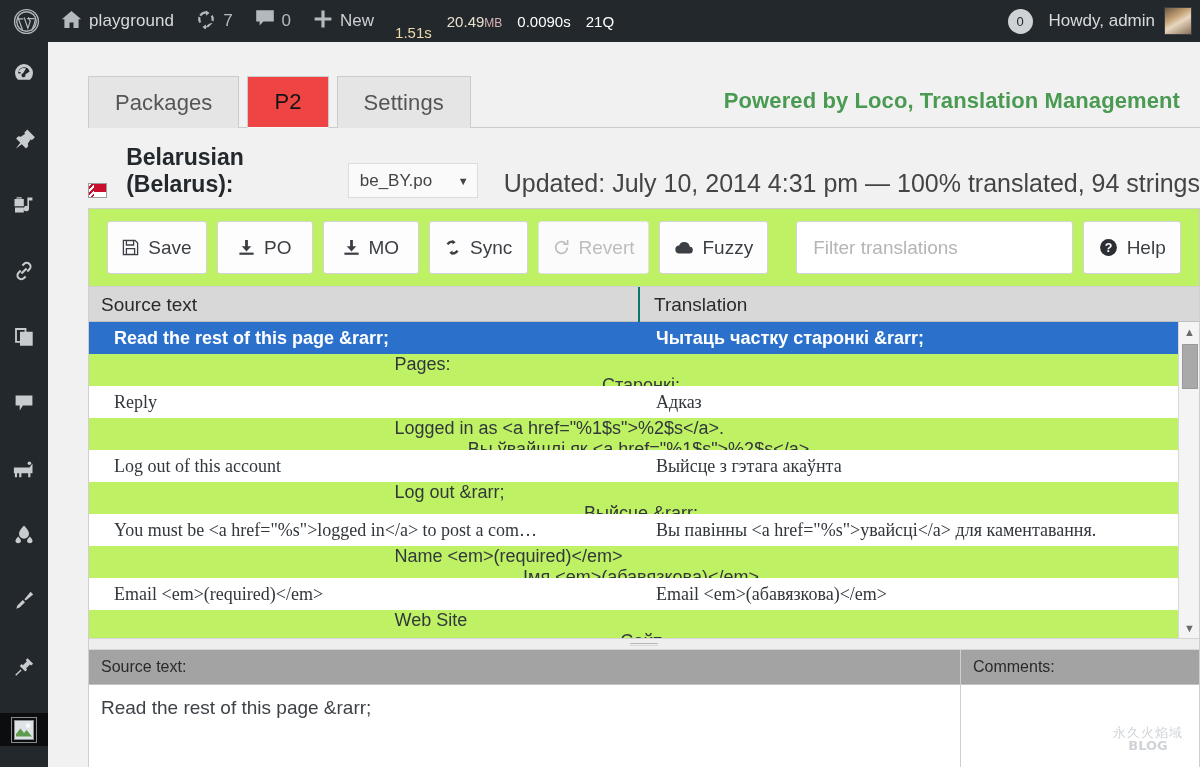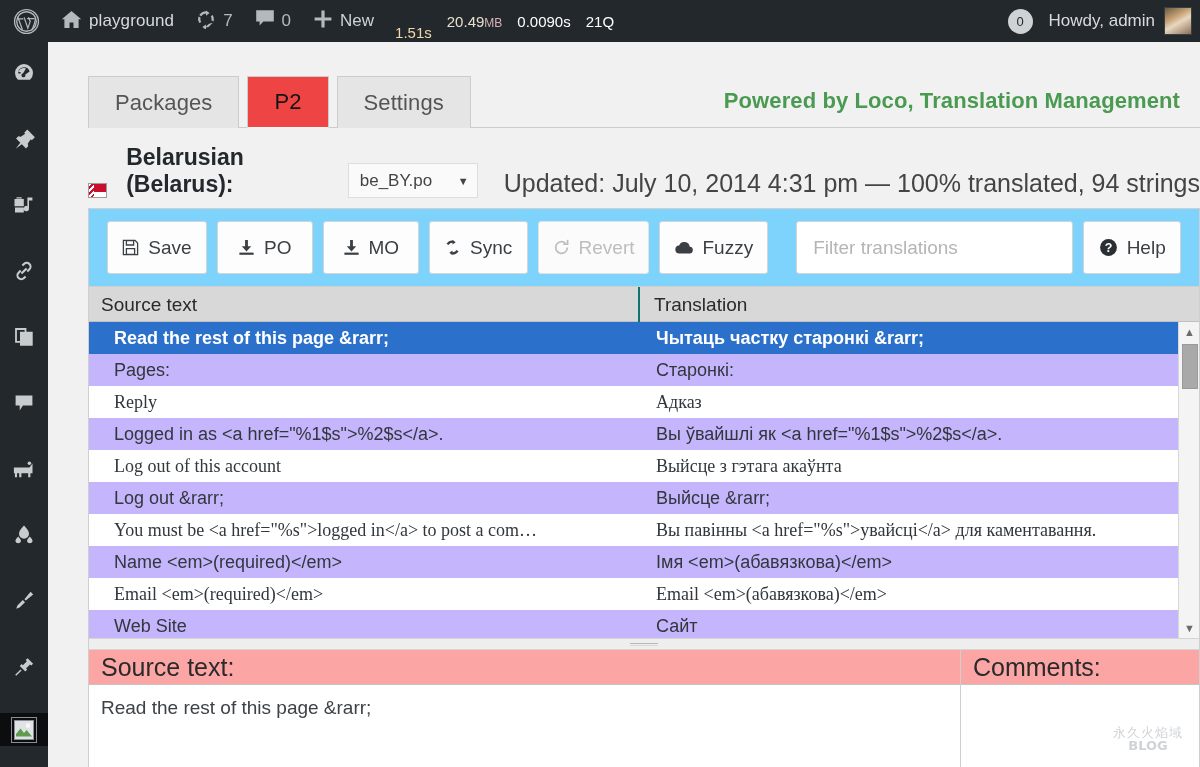--- a/index.html
+++ b/index.html
@@ -153,21 +153,21 @@
     width: 1112px; height: 559px;
     background: #fff;
     border: 1px solid #cfcfcf;
     border-bottom: none;
   }
 
   
   #toolbar {
     position: relative;
     height: 78px;
-    background: #7dd3fc;
+    background: #bef264;
     border-bottom: 1px solid #cfcfcf;
     display: flex; align-items: center;
     padding: 0 18px;
     gap: 10px;
   }
   .tb-btn {
     height: 53px;
     min-width: 96px;
     padding: 0 16px;
     background: #fdfdfd;
@@ -212,21 +212,21 @@
     height: 316px;
     overflow: hidden;
   }
   .row {
     display: flex;
     height: 32px;
     font-size: 18px;
     color: #32373c;
     align-items: center;
   }
-  .row.odd  { background: #c4b5fd; }
+  .row.odd  { background: #bef264; flex-direction: column; }
   .row.even { background: #ffffff; font-family: Liberation Serif, serif; }
   .row.selected { background: #2b71cc; color: #fff; font-weight: bold; }
   .cell { padding-left: 25px; overflow: hidden; white-space: nowrap; }
   .cell.src { width: 549px; }
   .cell.trn { flex: 1; padding-left: 18px; padding-right: 24px; }
 
   
   #vscroll {
     position: absolute; top: 0; right: 0;
     width: 21px; height: 316px;
@@ -260,25 +260,25 @@
     border-bottom: 1px solid #d9d9d9;
     height: 3px;
   }
 
   
   #panes { display: flex; height: 117px; }
   #leftpane { width: 872px; border-right: 1px solid #cfcfcf; }
   #rightpane { flex: 1; }
   .pane-hdr {
     height: 35px;
-    background: #fca5a5;
+    background: #a3a3a3;
     border-bottom: 1px solid #c4c4c4;
     display: flex; align-items: center;
     padding-left: 12px;
-    font-size: 25px; color: #2a2a2a;
+    font-size: 16px; color: #2a2a2a;
   }
   .pane-body {
     padding: 12px 12px 0 12px;
     font-size: 19px; color: #3d4247;
     background: #fff;
     height: 82px;
     position: relative;
   }
   #watermark {
     position: absolute; right: 16px; bottom: 14px;

